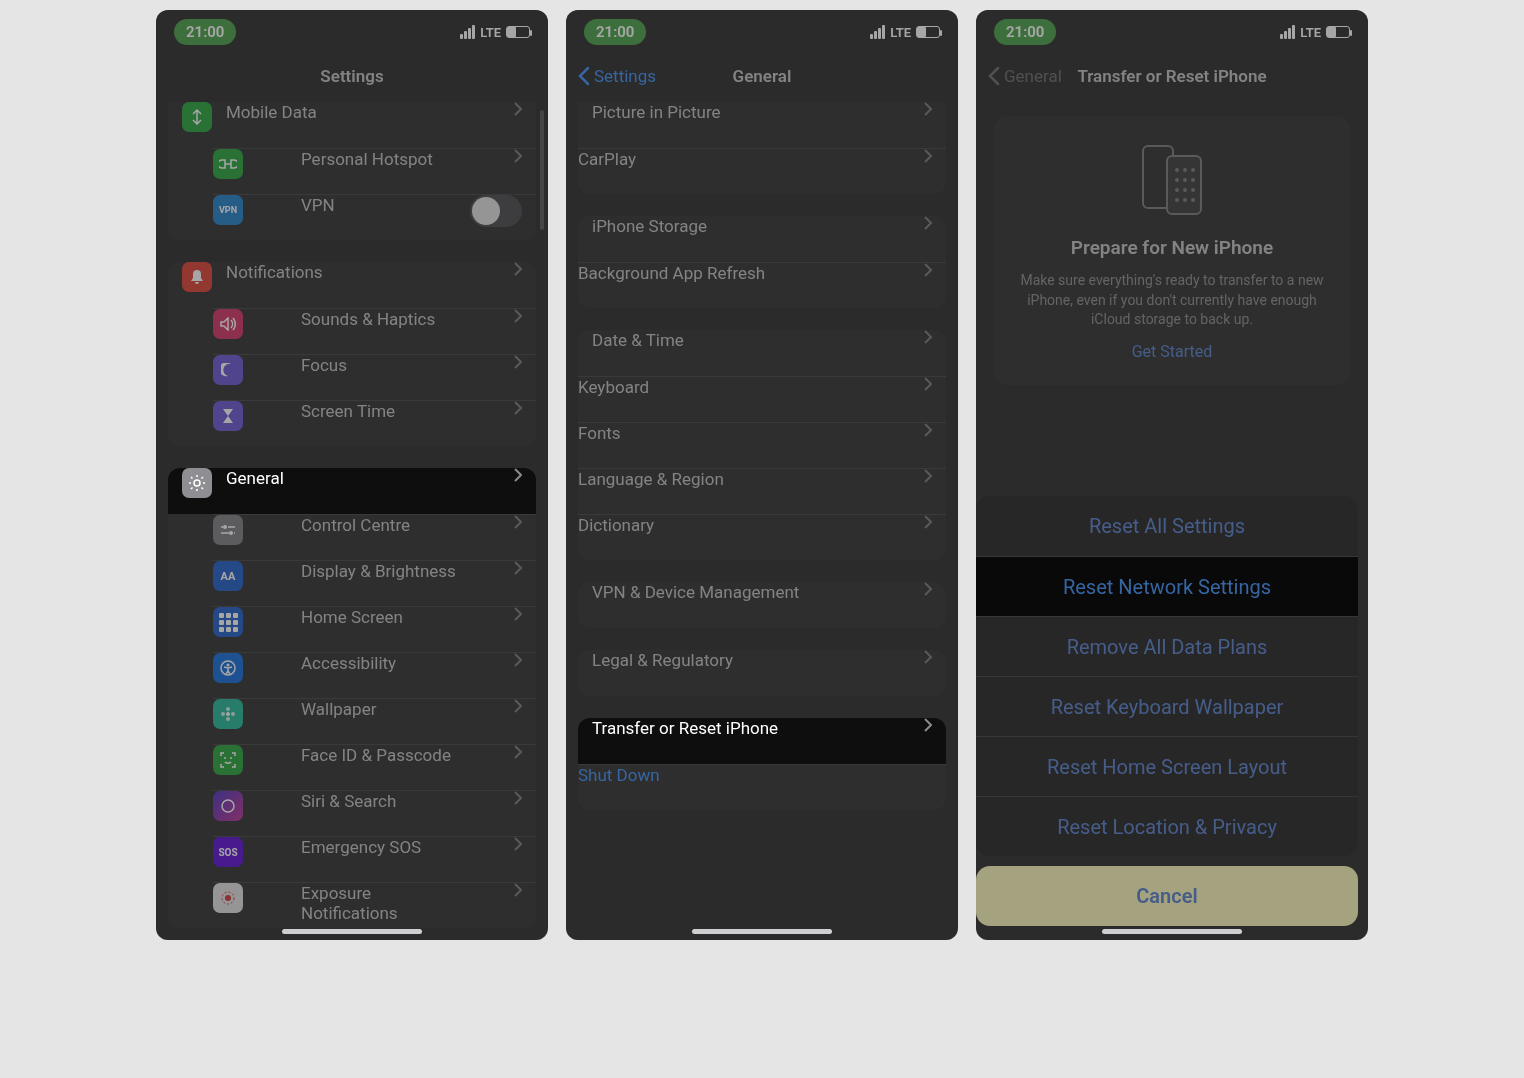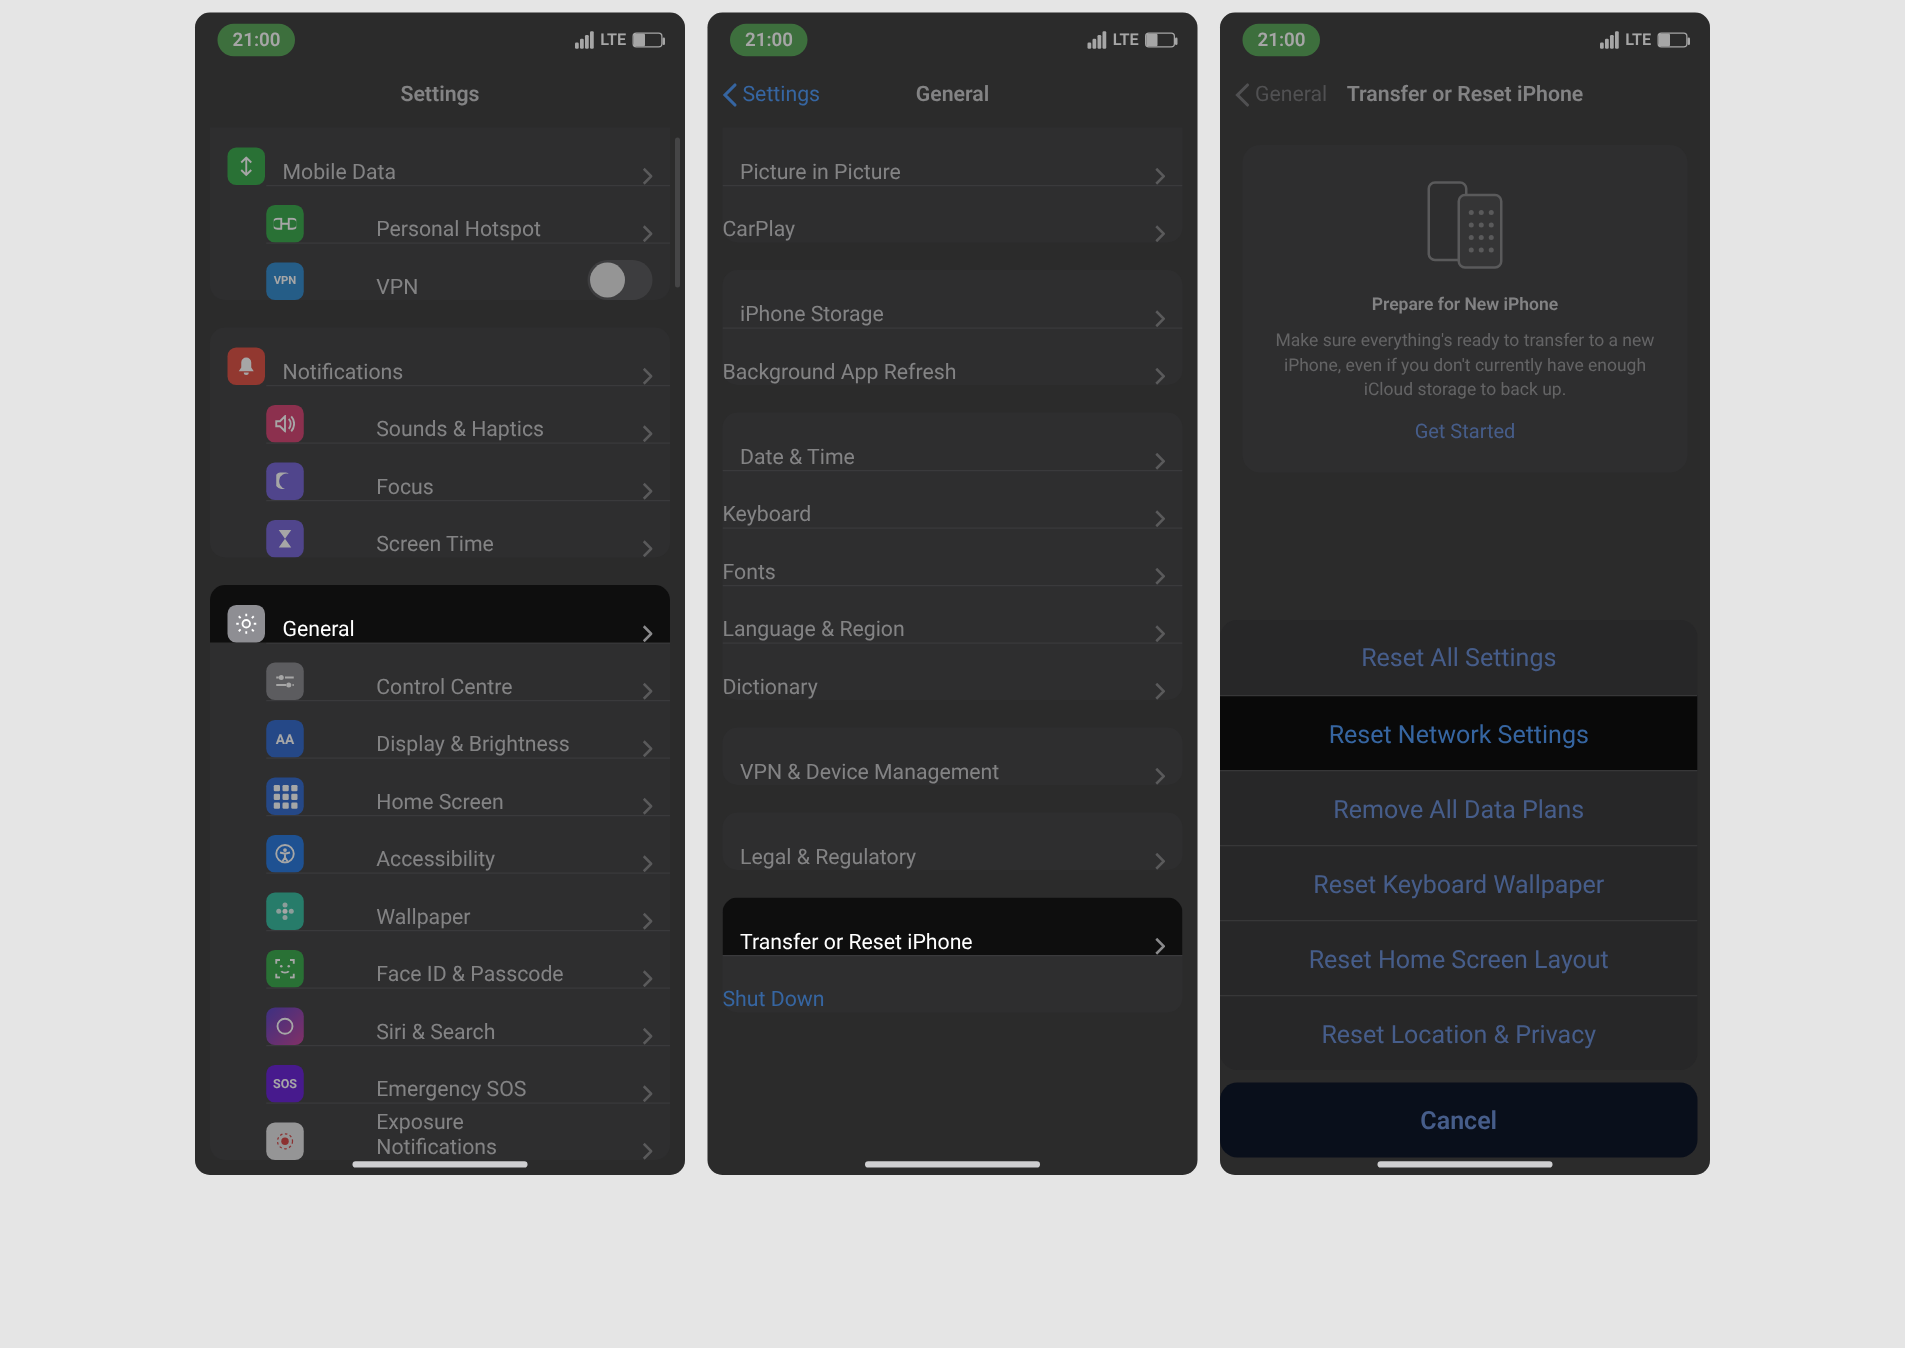--- a/index.html
+++ b/index.html
@@ -37,50 +37,50 @@
   
   .nav{height:44px;display:flex;align-items:center;justify-content:center;position:relative;color:#fff;}
   .nav-title{font-size:17px;font-weight:600;color:var(--text);}
   .nav-back{position:absolute;left:12px;display:flex;align-items:center;gap:4px;color:var(--blue-bright);font-size:17px;}
   .nav-back.dim .t{color:#7c7c7e;}
   .nav-back.dim svg{stroke:#7c7c7e;}
   
   .content{flex:1;overflow:hidden;padding:0 12px 20px;}
   .group{background:var(--section-bg-dim);border-radius:12px;margin-top:22px;overflow:hidden;}
   .group.first{margin-top:4px;border-top-left-radius:0;border-top-right-radius:0;}
-  .row{display:flex;align-items:flex-end;height:46px;padding:0 14px;position:relative;color:var(--text);font-size:17px;}
+  .row{display:flex;align-items:flex-start;height:46px;padding:0 14px;position:relative;color:var(--text);font-size:17px;}
   .row + .row{border-top:1px solid var(--row-border);margin-left:48px;padding-left:0;}
   .group .row + .row{margin-left:0;}
   .group.iconed .row + .row{margin-left:45px;gap:44px;}
   .row .chev{margin-left:auto;}
   .chev svg{display:block;}
   .icon{width:30px;height:30px;border-radius:7px;margin-right:14px;display:flex;align-items:center;justify-content:center;flex:none;}
   .toggle{margin-left:auto;width:52px;height:32px;background:#5f5f61;border-radius:16px;position:relative;}
   .toggle i{position:absolute;width:28px;height:28px;background:#e5e5e5;border-radius:50%;top:2px;left:2px;}
   
   .hl{background:var(--highlight)!important;position:relative;z-index:10;}
   .hl .label, .hl{color:#fff;}
   .row.blue .label{color:var(--blue-bright);}
   
   .sbar{position:absolute;right:4px;top:100px;width:4px;height:120px;background:#6a6a6c;border-radius:2px;}
   
   .home-ind{position:absolute;bottom:6px;left:50%;transform:translateX(-50%);width:140px;height:5px;background:#cfcfd1;border-radius:3px;z-index:20;}
   
   .card{background:var(--section-bg-dim);border-radius:14px;margin:18px 6px 0;padding:24px 22px;text-align:center;color:var(--text);}
-  .card .title{font-size:14px;font-weight:600;margin-top:16px;}
+  .card .title{font-size:19px;font-weight:600;margin-top:16px;}
   .card .desc{font-size:14px;color:#9a9a9c;margin-top:12px;line-height:1.4;}
   .card .cta{color:var(--blue);font-size:16px;margin-top:12px;}
   .card .iconbox{display:flex;justify-content:center;}
   
   .sheet{position:absolute;left:0;right:10px;bottom:14px;z-index:3;}
   .sheet-group{background:#3c3c3e;border-radius:14px;overflow:hidden;}
   .sheet-row{height:60px;display:flex;align-items:center;justify-content:center;font-size:20px;color:var(--blue);}
   .sheet-row + .sheet-row{border-top:1px solid #555557;}
   .sheet-row.hl{background:var(--highlight);color:var(--blue-bright);position:relative;z-index:10;}
-  .sheet-cancel{margin-top:10px;background:#0f172a;border-radius:14px;height:60px;display:flex;align-items:center;justify-content:center;font-size:20px;font-weight:600;color:var(--blue);}
+  .sheet-cancel{margin-top:10px;background:#fef9c3;border-radius:14px;height:60px;display:flex;align-items:center;justify-content:center;font-size:20px;font-weight:600;color:var(--blue);}
   
   .ic-green{background:#3fae52}.ic-green2{background:#3fae52}.ic-blue{background:#2f7de0}
   .ic-red{background:#e0564b}.ic-pink{background:#d84b78}.ic-purple{background:#7b6bd8}
   .ic-gray{background:#8e8e93}.ic-teal{background:#3dbfa4}.ic-sos{background:#6d28d9}.ic-white{background:#e5e5e7}
   .ic-vpn{background:#3a8fd0;font-size:9px;font-weight:700;color:#fff}
   .ic-aa{background:#3a6fd0;font-size:11px;font-weight:700;color:#fff}
   .ic-grid{background:#3a6fd0}
   .ic-sos-txt{font-size:10px;font-weight:700;color:#fff}
   .qr{display:grid;grid-template-columns:repeat(3,5px);grid-auto-rows:5px;gap:2px}
   .qr span{background:#fff;border-radius:1px}

